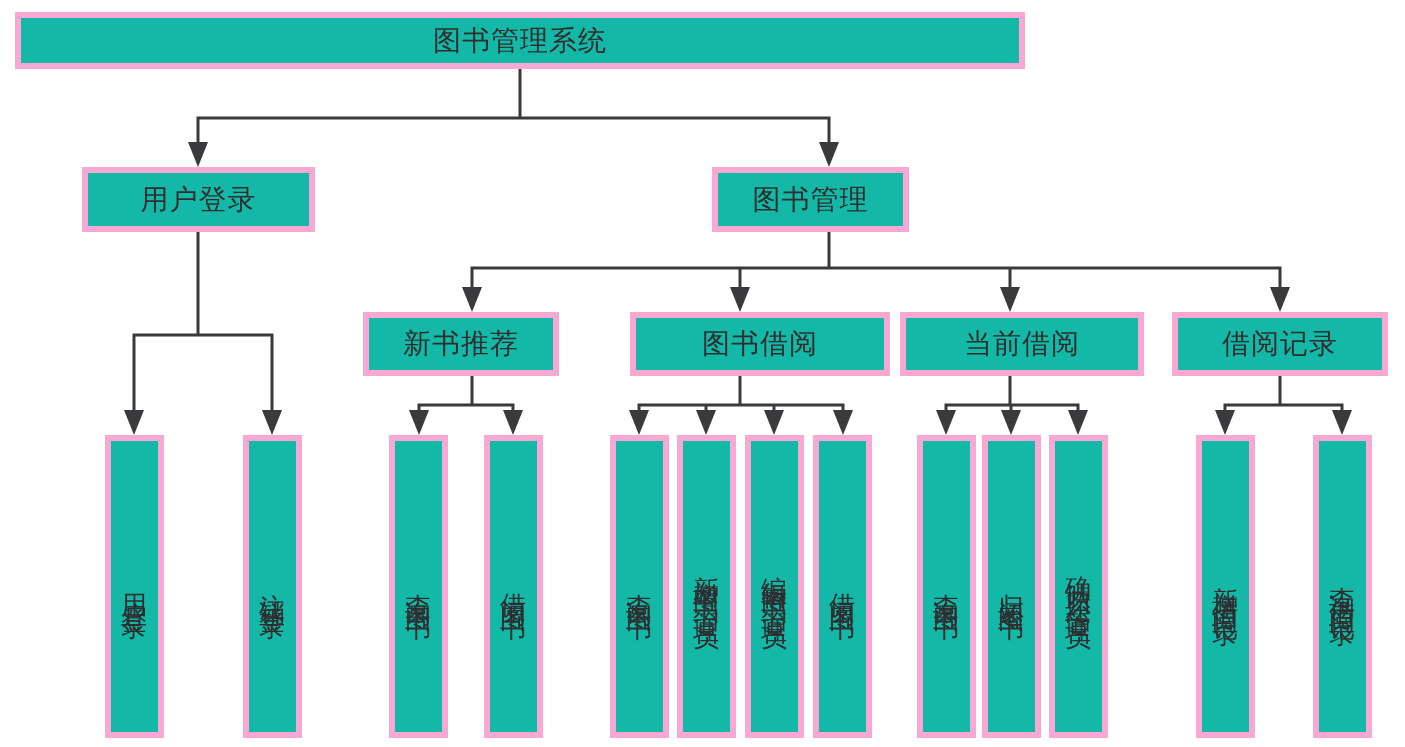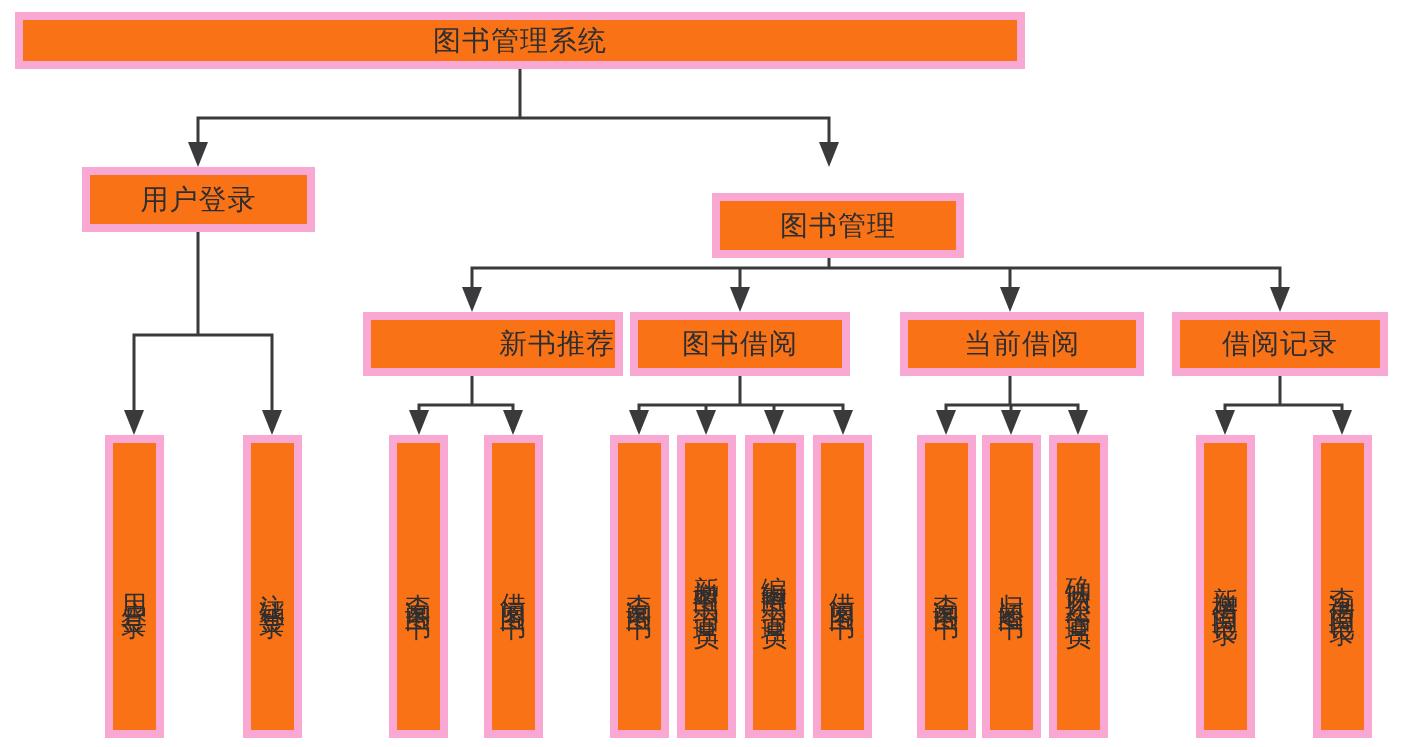--- a/index.html
+++ b/index.html
@@ -2,21 +2,21 @@
 <html><head>
 <meta charset="utf-8">
 <style>
   html,body{margin:0;padding:0;background:#ffffff;}
   .canvas{
     position:relative;width:1405px;height:747px;background:#ffffff;
     font-family:"Liberation Sans","DejaVu Sans",sans-serif;overflow:hidden;
   }
   svg.connectors{position:absolute;left:0;top:0;z-index:0;}
   .box{
-    position:absolute;box-sizing:border-box;border:8px solid #f9a8d4;background:#f97316;
+    position:absolute;box-sizing:border-box;border:6px solid #f9a8d4;background:#14b8a6;
     display:flex;align-items:center;justify-content:center;color:#2e2e30;z-index:1;
   }
   .hbox{font-size:28px;letter-spacing:1px;white-space:nowrap;}
   .leaf{top:435px;width:59px;height:303px;}
   .leaf .vtext{
     writing-mode:vertical-rl;text-orientation:mixed;
     font-size:26px;letter-spacing:7px;line-height:1;white-space:nowrap;
   }
   .watermark{
     position:absolute;right:4px;bottom:6px;z-index:5;
@@ -45,28 +45,28 @@
              M1215 410 H1235 L1225 435 Z M1332 410 H1352 L1342 435 Z"></path>
   </svg>
 
   <div class="box hbox" style="left:15px;top:12px;width:1010px;height:57px;">
     <span>图书管理系统</span>
   </div>
 
   <div class="box hbox" style="left:82px;top:167px;width:233px;height:65px;">
     <span>用户登录</span>
   </div>
-  <div class="box hbox" style="left:712px;top:167px;width:252px;height:65px;margin-top:26px;">
+  <div class="box hbox" style="left:712px;top:167px;width:197px;height:65px;">
     <span>图书管理</span>
   </div>
 
-  <div class="box hbox" style="left:363px;top:312px;width:260px;height:64px;justify-content:flex-end;">
+  <div class="box hbox" style="left:363px;top:312px;width:196px;height:64px;">
     <span>新书推荐</span>
   </div>
-  <div class="box hbox" style="left:630px;top:312px;width:220px;height:64px;">
+  <div class="box hbox" style="left:630px;top:312px;width:260px;height:64px;">
     <span>图书借阅</span>
   </div>
   <div class="box hbox" style="left:900px;top:312px;width:244px;height:64px;">
     <span>当前借阅</span>
   </div>
   <div class="box hbox" style="left:1172px;top:312px;width:216px;height:64px;">
     <span>借阅记录</span>
   </div>
 
   <div class="box leaf" style="left:105px;">

